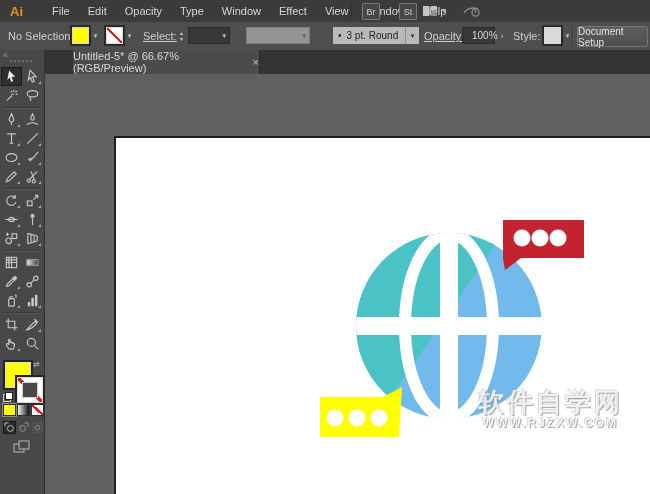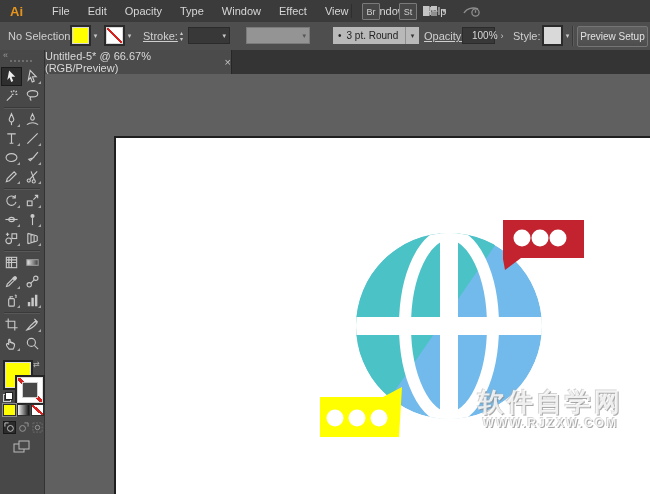--- a/index.html
+++ b/index.html
@@ -73,21 +73,21 @@
   .cgn.on{outline:1px solid #8a8a8a;}
   #cgn-color{left:3px;}
   #cgn-grad{left:17px;background:linear-gradient(90deg,#f2f2f2,#111);}
   #cgn-none{left:31px;background:linear-gradient(to top right,transparent 42%,#d6231f 42%,#d6231f 58%,transparent 58%),#fff;}
   .dmode{position:absolute;top:371px;width:13px;height:13px;display:flex;align-items:center;justify-content:center;}
   .dmode.on{background:#2b2b2b;box-shadow:inset 0 0 0 1px #1a1a1a;}
   #screenmode{position:absolute;left:13px;top:390px;}
 
   
   #tabbar{position:absolute;left:45px;top:50px;width:605px;height:24px;background:#343434;display:flex;}
-  #doc-tab{margin-left:0;width:186px;background:#4b4b4b;border-right:1px solid #272727;display:flex;
+  #doc-tab{margin-left:28px;width:186px;background:#4b4b4b;border-right:1px solid #272727;display:flex;
            align-items:center;justify-content:center;gap:9px;color:#d9d9d9;font-size:11px;}
   #tab-close{color:#c4c4c4;font-size:11px;line-height:1;}
   #canvas{position:absolute;left:45px;top:74px;width:605px;height:420px;background:#606060;overflow:hidden;}
   #artboard{position:absolute;left:69px;top:62px;width:560px;height:380px;background:#fff;border:2px solid #1f1f1f;}
   #artwork{position:absolute;left:0;top:0;}
   #watermark{position:absolute;left:398px;top:315px;width:215px;text-align:center;
              color:rgba(255,255,255,0.82);
              text-shadow:1px 1px 0 rgba(140,140,140,.75),-1px -1px 0 rgba(170,170,170,.5);}
   #wm1{font-size:26px;letter-spacing:3px;font-weight:bold;line-height:1.05;}
   #wm2{font-size:12px;letter-spacing:2px;font-weight:bold;}
@@ -120,21 +120,21 @@
 
 <div id="controlbar">
   <span class="lbl" style="left:8px;">No Selection</span>
 
   <span class="swatch17" style="left:72px;background:#ffff00;"></span>
   <span class="chevbtn" style="left:90px;">▾</span>
 
   <span class="swatch17" id="stroke-swatch" style="left:106px;"></span>
   <span class="chevbtn" style="left:124px;">▾</span>
 
-  <span class="lbl underl" style="left:143px;">Stroke:</span>
+  <span class="lbl underl" style="left:143px;">Select:</span>
 
   <span id="stepper">
     <span>▴</span>
     <span>▾</span>
   </span>
   <span class="well" style="left:188px;width:42px;">
     <span style="margin-left:auto;margin-right:3px;font-size:7px;color:#c9c9c9;">▾</span>
   </span>
   <span class="well" style="left:246px;width:64px;background:#949494;border-color:#7a7a7a;">
     <span style="margin-left:auto;margin-right:3px;font-size:7px;color:#555;">▾</span>
@@ -150,21 +150,21 @@
 
   <span class="lbl underl" style="left:424px;">Opacity:</span>
   <span class="well" style="left:462px;width:33px;padding-left:9px;font-size:10px;">100%</span>
   <span class="chevbtn" style="left:497px;width:10px;font-size:9px;">›</span>
 
   <span class="lbl" style="left:513px;">Style:</span>
   <span class="swatch17" style="left:544px;background:#d9d9d9;"></span>
   <span class="chevbtn" style="left:562px;">▾</span>
 
   <span class="vdiv" style="left:572px;"></span>
-  <span id="docsetup">Preview Setup</span>
+  <span id="docsetup">Document Setup</span>
 </div>
 
 <div id="toolbar">
   <span id="tb-collapse">«</span>
   <div id="tb-grip"></div>
   <div id="tools-host">
       <div class="tool-row">
         <div class="tool-cell sel">
           <svg width="15" height="15" viewBox="0 0 16 16" stroke="#c9c9c9" fill="none" stroke-width="1.2">
             <path d="M5.5 1.5l6.5 6.8h-4l1.8 4.6-2.1.9-1.7-4.7-2.5 2.6z" fill="#ededed" stroke="none"></path>

